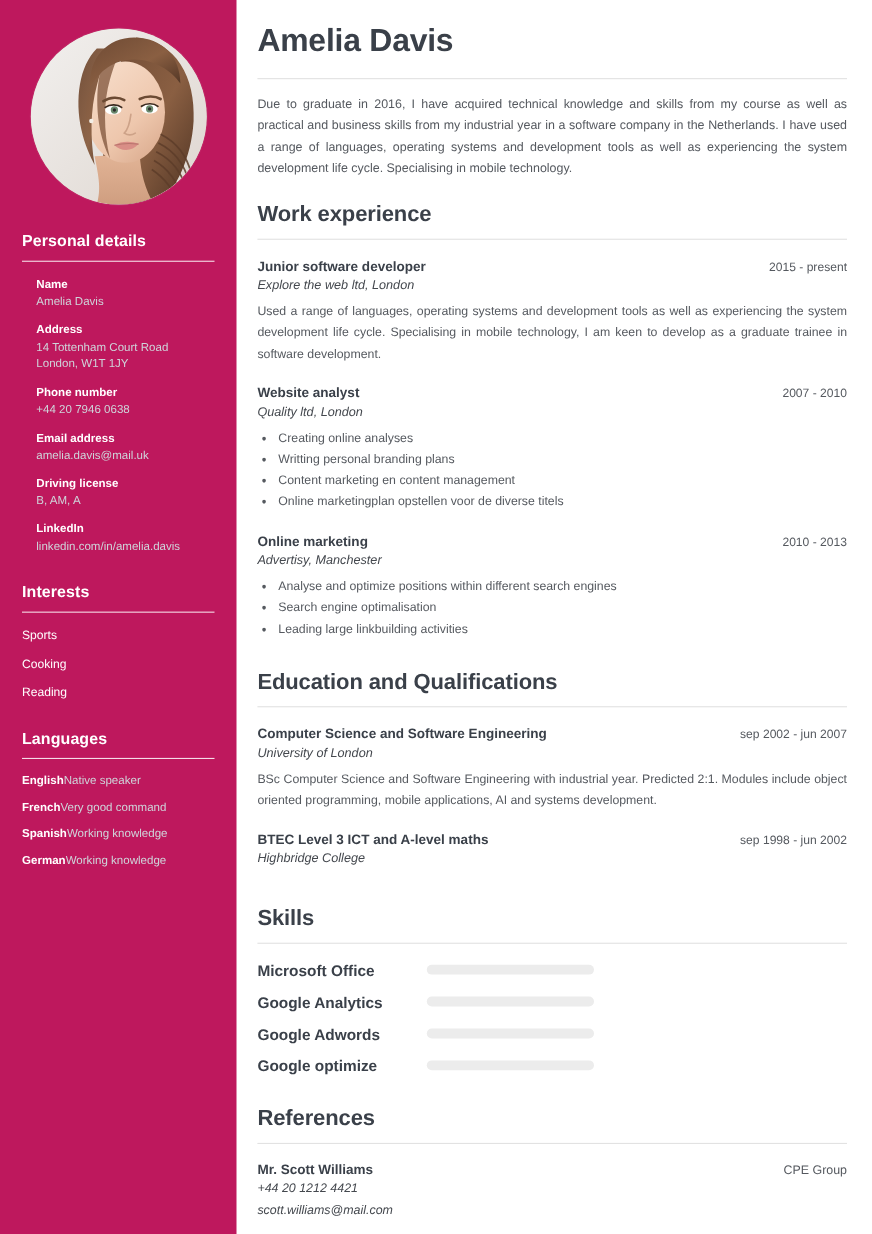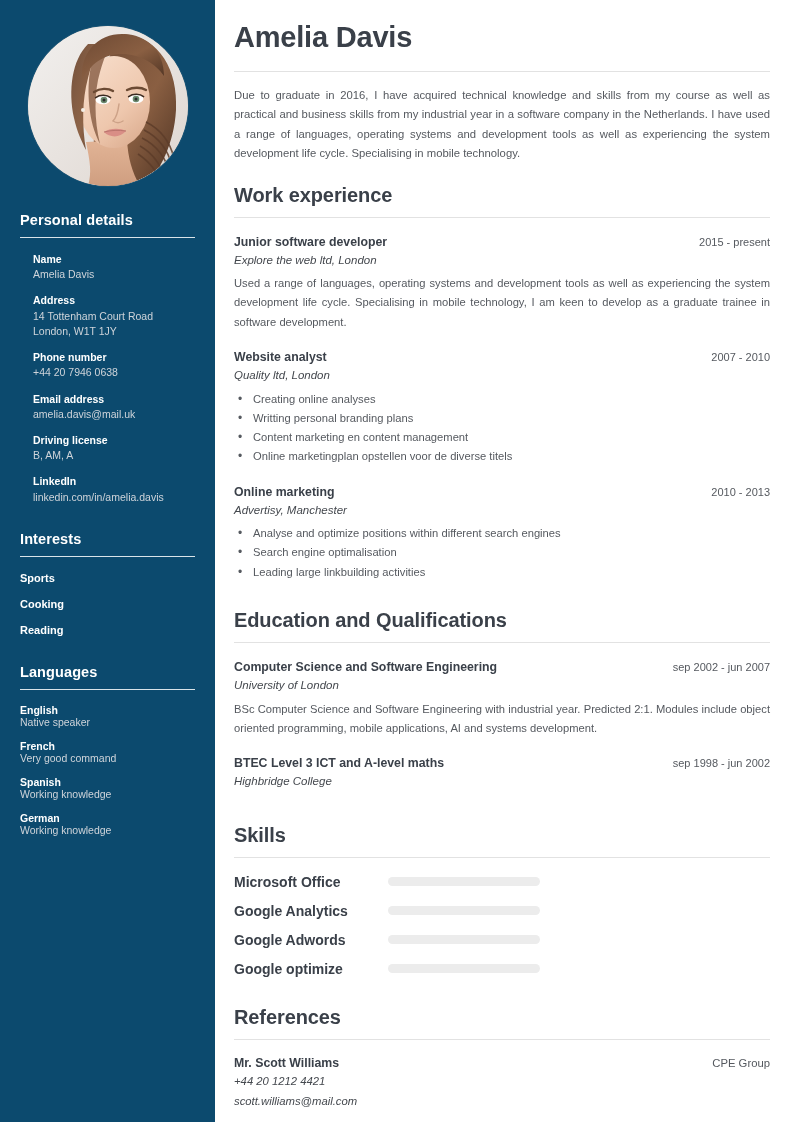--- a/index.html
+++ b/index.html
@@ -7,21 +7,21 @@
     width:793px; height:1122px;
     background:#ffffff;
     font-family:"Liberation Sans", sans-serif;
     -webkit-font-smoothing:antialiased;
   }
   .page { position:relative; width:793px; height:1122px; display:flex; overflow:hidden; background:#ffffff; }
 
   
   .sidebar {
     width:215px; min-width:215px; height:1122px;
-    background:#0c4a6e;
+    background:#be185d;
     color:#e9ecef;
     padding:0 20px;
   }
   .photo-wrap { padding-top:26px; display:flex; justify-content:center; }
   .photo {
     width:160px; height:160px; border-radius:50%;
     overflow:hidden; position:relative;
     background:#d9cfc6;
     box-shadow:0 0 0 1px rgba(255,255,255,0.06);
   }
@@ -30,23 +30,23 @@
   .side-heading {
     font-size:14.5px; font-weight:bold; color:#ffffff;
     letter-spacing:0.1px; margin-top:26px;
   }
   .side-rule { height:1px; background:#ffffff; opacity:0.85; margin-top:9px; margin-bottom:14px; }
 
   .field { margin-bottom:11px;margin-left:13px; }
   .field-label { font-size:10.5px; font-weight:bold; color:#ffffff; line-height:1.45; }
   .field-value { font-size:10.5px; color:#cfd4da; line-height:1.45; }
 
-  .interest-item { font-size:11px; font-weight:bold; color:#ffffff; margin-bottom:12px; line-height:1.3; }
-
-  .lang-row { display:flex; justify-content:flex-start; align-items:baseline; margin-bottom:12px;flex-direction:column; }
+  .interest-item { font-size:11px; font-weight:normal; color:#ffffff; margin-bottom:12px; line-height:1.3; }
+
+  .lang-row { display:flex; justify-content:flex-start; align-items:baseline; margin-bottom:12px; }
   .lang-name { font-size:10.5px; font-weight:bold; color:#ffffff; }
   .lang-level { font-size:10.5px; color:#cfd4da; }
 
   
   .main { flex:1; padding:22px 23px 0 19px; }
 
   .name-title {
     font-size:29px; font-weight:bold; color:#3a4049;
     letter-spacing:-0.2px; line-height:1.1;
   }

